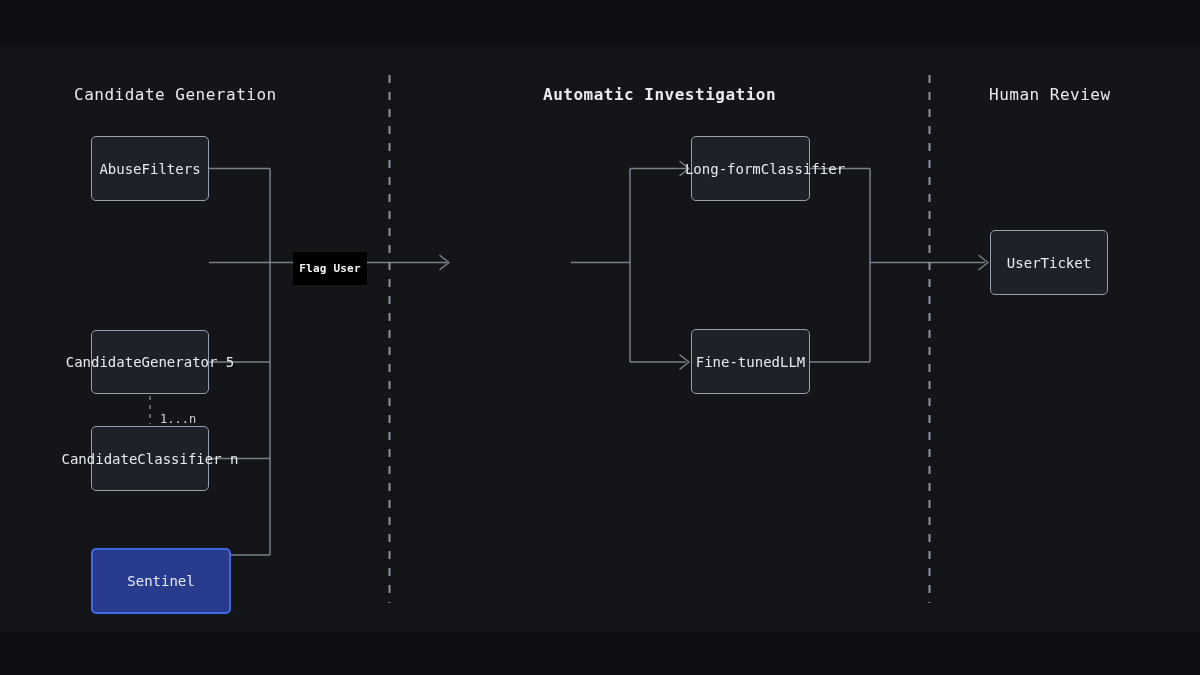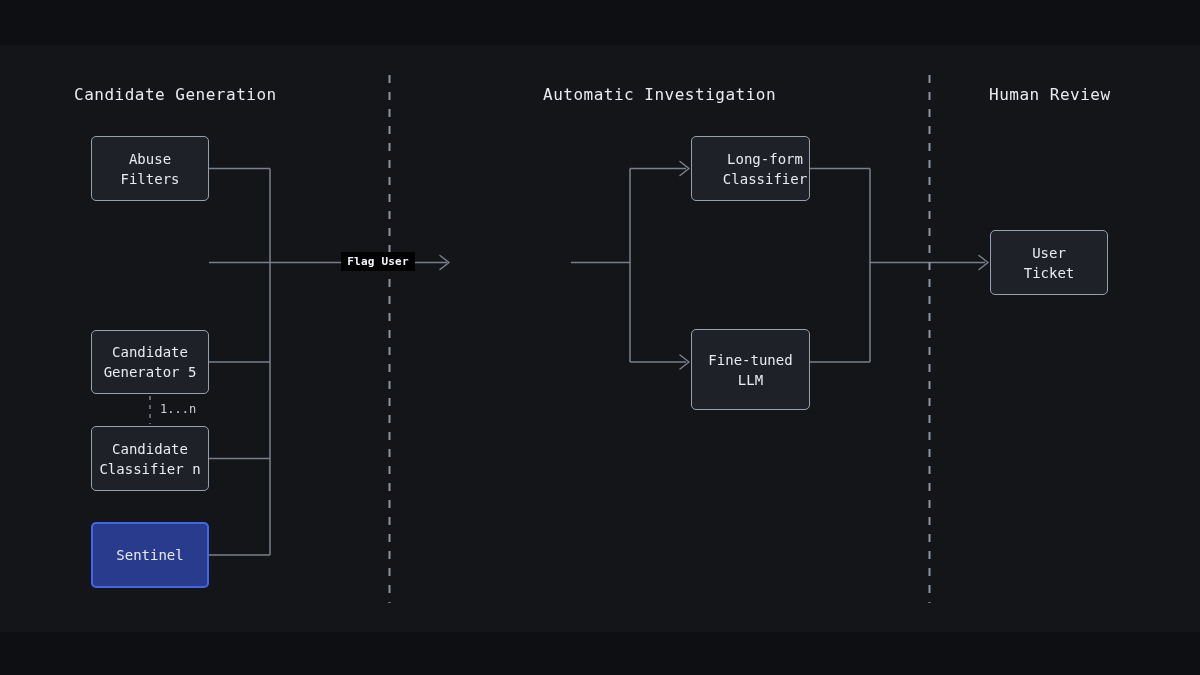--- a/index.html
+++ b/index.html
@@ -17,51 +17,51 @@
   .wire{stroke:var(--line,#79808d);stroke-width:1.5;fill:none;}
   .arrowhead{stroke:var(--line,#79808d);stroke-width:1.5;fill:none;stroke-linecap:round;stroke-linejoin:round;}
   .divider{stroke:var(--divider,#8b93a1);stroke-width:2;fill:none;stroke-dasharray:8 9;}
   .mini-dash{stroke:var(--line,#79808d);stroke-width:1.5;fill:none;stroke-dasharray:4 5;}
 
   .section-title{
     position:absolute;color:var(--text,#e8ebf1);font-size:16px;line-height:17px;
     letter-spacing:0.5px;white-space:nowrap;text-align:right;
   }
   #title-candidate{left:74px;top:86px;}
-  #title-automatic{left:543px;top:86px;}
+  #title-automatic{left:543px;top:86px;font-weight:bold;}
   #title-human{left:989px;top:86px;}
 
   .node{
     position:absolute;box-sizing:border-box;
     background:var(--box-fill,#1e2127);
     border:1.5px solid var(--box-border,#97a0af);
     border-radius:5px;color:var(--text,#e8ebf1);
-    display:flex;flex-direction:column;align-items:center;justify-content:center;
+    display:flex;flex-direction:row;align-items:center;justify-content:center;
     font-size:14px;line-height:20px;text-align:center;white-space:nowrap;
   }
   #node-abuse   {left:91px; top:136px;width:118px;height:65px;}
   #node-keyword {left:91px; top:230px;width:118px;height:65px;}
   #node-cg1     {left:91px; top:330px;width:118px;height:64px;}
   #node-cgn     {left:91px; top:426px;width:118px;height:65px;}
-  #node-sentinel{left:91px; top:522px;width:118px;height:66px;
+  #node-sentinel{left:91px; top:548px;width:140px;height:66px;
                  background:var(--sentinel-fill,#293b8c);
                  border:2px solid var(--sentinel-border,#4267e4);align-items:center;}
   #node-evidence{left:451px;top:230px;width:120px;height:65px;}
   #node-longform{left:691px;top:136px;width:119px;height:65px;padding-left:29px;}
-  #node-llm     {left:691px;top:329px;width:119px;height:81px;}
+  #node-llm     {left:691px;top:329px;width:119px;height:65px;}
   #node-ticket  {left:990px;top:230px;width:118px;height:65px;}
 
   .edge-label{
-    position:absolute;left:293px;top:252px;width:74px;height:19px;
+    position:absolute;left:293px;top:252px;width:74px;height:33px;
     background:var(--label-bg,#000000);color:#f4f6f9;
     font-size:11px;font-weight:bold;letter-spacing:0.2px;
-    display:flex;align-items:center;justify-content:center;z-index:3;margin-left:48px;
+    display:flex;align-items:center;justify-content:center;z-index:3;
   }
   .range-label{
-    position:absolute;left:160px;top:402px;
+    position:absolute;left:160px;top:412px;
     color:#ced2d9;font-size:12px;line-height:14px;z-index:3;
   }
 </style>
 </head>
 <body style="--page-bg: #0e0f13; --canvas-bg: #141519; --box-fill: #1e2127; --box-border: #97a0af; --text: #e8ebf1; --line: #79808d; --divider: #8b93a1; --sentinel-fill: #293b8c; --sentinel-border: #4267e4; --label-bg: #000000;">
 
 <div class="canvas-band"></div>
 
 <div class="stage">
 

